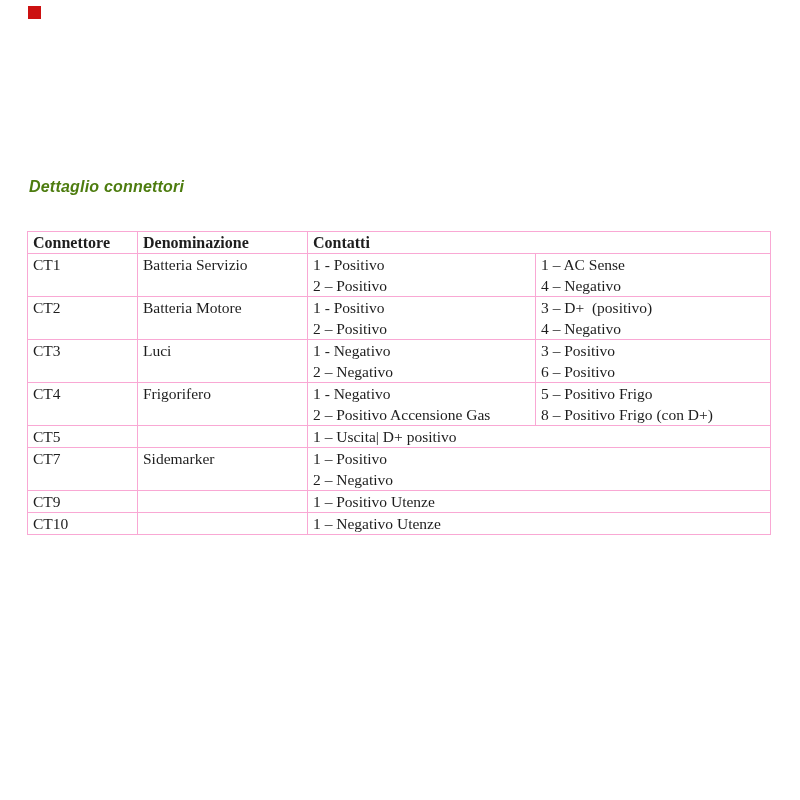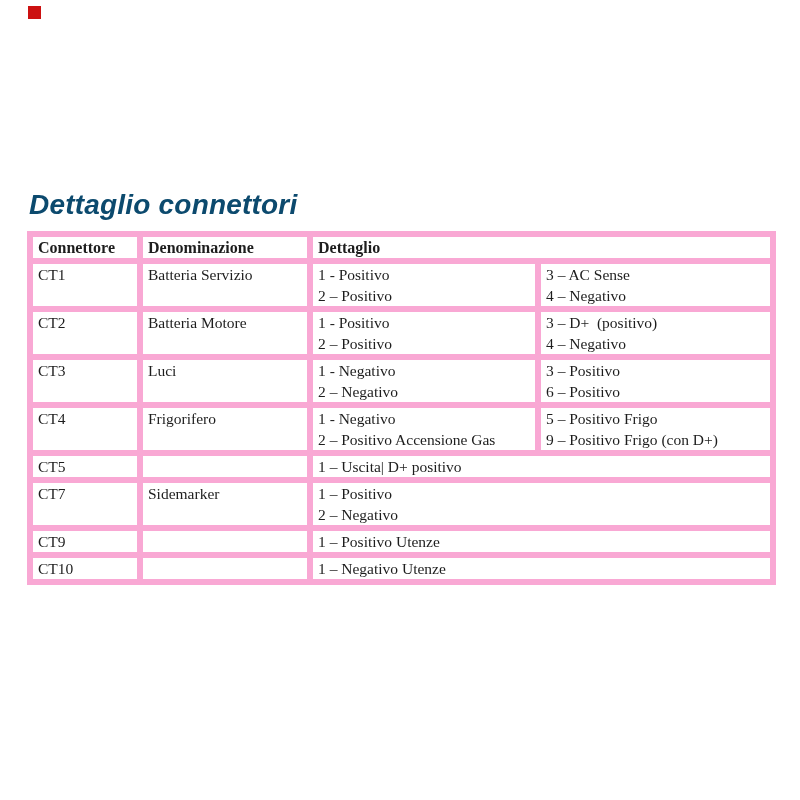--- a/index.html
+++ b/index.html
@@ -11,37 +11,37 @@
     color: #1d1d1d;
   }
   .red-marker {
     position: absolute;
     left: 28px; top: 6px;
     width: 13px; height: 13px;
     background: #cc1111;
   }
   .title {
     position: absolute;
-    left: 29px; top: 189px;
+    left: 29px; top: 178px;
     font-family: "Liberation Sans", sans-serif;
     font-weight: 700;
     font-style: italic;
-    font-size: 28px;
+    font-size: 16px;
     letter-spacing: 0.2px;
-    color: #0c4a6e;
+    color: #4d7c0f;
   }
   table.conn {
     position: absolute;
     left: 27px; top: 231px;
     width: 743px;
     border-collapse: collapse;
     table-layout: fixed;
   }
   table.conn td {
-    border: 6px solid #f9a8d4;
+    border: 1px solid #f9a8d4;
     vertical-align: top;
     padding: 0 2px 0 5px;
     font-size: 15.5px;
     line-height: 21px;
     overflow: hidden;
   }
   tr.h1 { height: 22px; }
   tr.h2 { height: 42px; }
   tr.head td {
     font-weight: 700;
@@ -62,32 +62,32 @@
     <col style="width:110px">
     <col style="width:170px">
     <col style="width:228px">
     <col style="width:235px">
   </colgroup>
 
   <tbody>
       <tr class="head h1">
     <td>Connettore</td>
     <td>Denominazione</td>
-    <td colspan="2">Dettaglio</td>
+    <td colspan="2">Contatti</td>
   </tr>
 
   <tr class="h2">
     <td>CT1</td>
     <td>Batteria Servizio</td>
     <td>
       <div class="line">1 - Positivo</div>
       <div class="line">2 – Positivo</div>
     </td>
     <td>
-      <div class="line">3 – AC Sense</div>
+      <div class="line">1 – AC Sense</div>
       <div class="line">4 – Negativo</div>
     </td>
   </tr>
 
   <tr class="h2">
     <td>CT2</td>
     <td>Batteria Motore</td>
     <td>
       <div class="line">1 - Positivo</div>
       <div class="line">2 – Positivo</div>
@@ -113,21 +113,21 @@
 
   <tr class="h2">
     <td>CT4</td>
     <td>Frigorifero</td>
     <td>
       <div class="line">1 - Negativo</div>
       <div class="line">2 – Positivo Accensione Gas</div>
     </td>
     <td>
       <div class="line">5 – Positivo Frigo</div>
-      <div class="line">9 – Positivo Frigo (con D+)</div>
+      <div class="line">8 – Positivo Frigo (con D+)</div>
     </td>
   </tr>
 
   <tr class="h1">
     <td>CT5</td>
     <td></td>
     <td colspan="2">
       <div class="line">1 – Uscita| D+ positivo</div>
     </td>
   </tr>

